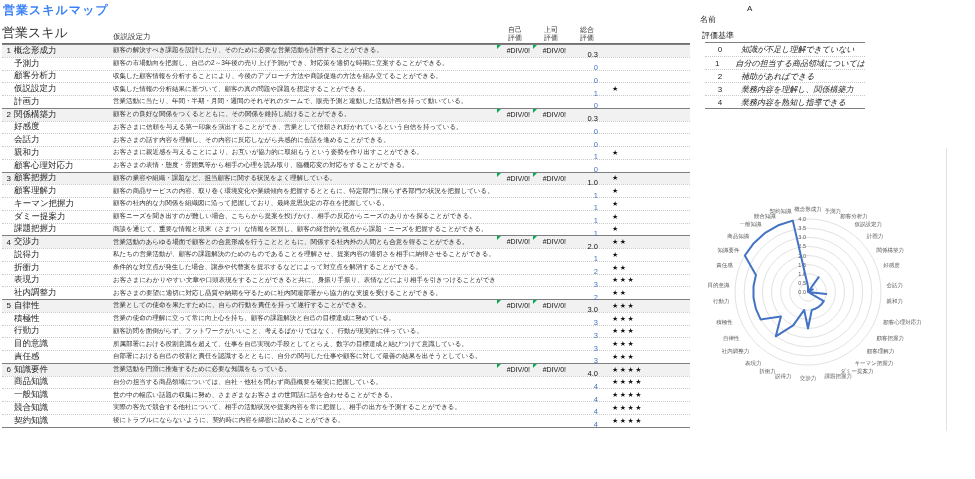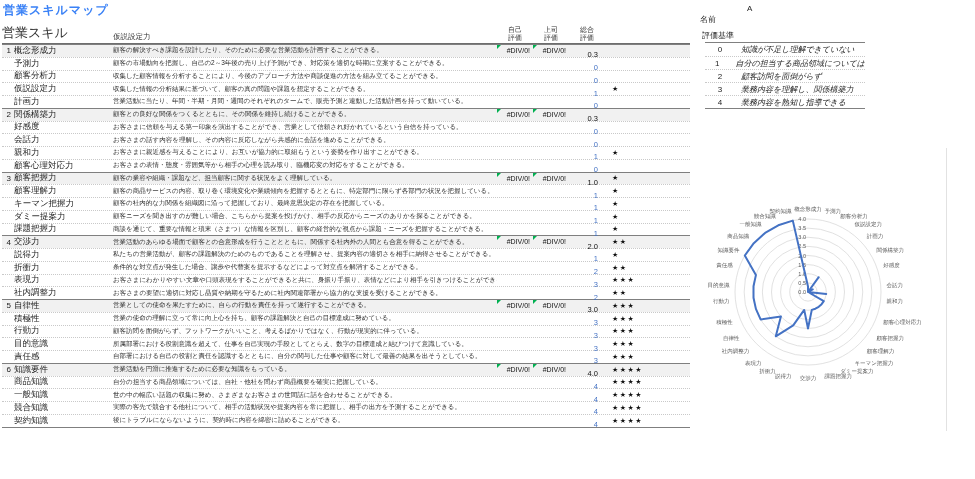--- a/index.html
+++ b/index.html
@@ -416,21 +416,21 @@
     <div class="cr-row">
       <div class="cr-score">0</div>
       <div class="cr-desc">知識が不足し理解できていない</div>
     </div>
     <div class="cr-row">
       <div class="cr-score">1</div>
       <div class="cr-desc">自分の担当する商品領域については</div>
     </div>
     <div class="cr-row">
       <div class="cr-score">2</div>
-      <div class="cr-desc">顧客訪問を面倒がらず</div>
+      <div class="cr-desc">補助があればできる</div>
     </div>
     <div class="cr-row">
       <div class="cr-score">3</div>
       <div class="cr-desc">業務内容を理解し、関係構築力</div>
     </div>
     <div class="cr-row">
       <div class="cr-score">4</div>
       <div class="cr-desc">業務内容を熟知し指導できる</div>
     </div>
   </div>

